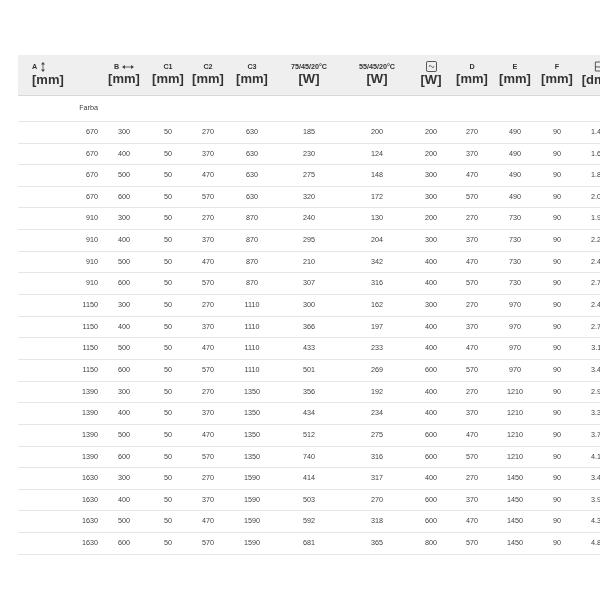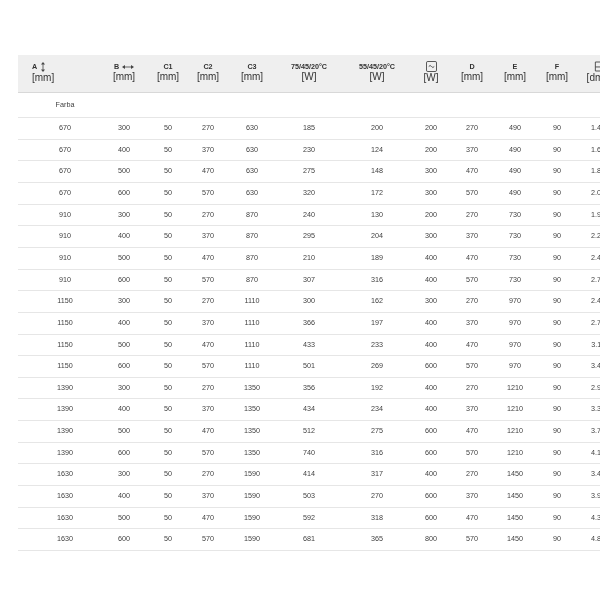--- a/index.html
+++ b/index.html
@@ -39,34 +39,34 @@
     padding: 6px 1px 7px 1px;
     border-bottom: 1px solid #d8d8d8;
     line-height: 1.25;
   }
   table.spec thead th.col-a {
     text-align: left;
     padding-left: 14px;
   }
   table.spec thead th .unit {
     display: block;
-    font-weight: normal;
-    font-size: 10px;
+    font-weight: bold;
+    font-size: 13px;
     color: #333333;
   }
   table.spec tbody td {
     font-size: 7.2px;
     text-align: center;
     color: #3f3f3f;
     padding: 6px 1px 6px 1px;
     border-bottom: 1px solid #e6e6e6;
     line-height: 1.2;
   }
   table.spec tbody td.col-a {
-    text-align: center;
+    text-align: right;
     padding-left: 14px;
   }
   table.spec tbody tr.farba-row td {
     padding-top: 8px;
     padding-bottom: 8px;
   }
   svg { display: block; }
   .hdr-inner {
     display: flex;
     align-items: center;
@@ -283,21 +283,21 @@
           <td>90</td>
           <td>2.21</td>
         </tr>
         <tr>
           <td class="col-a">910</td>
           <td>500</td>
           <td>50</td>
           <td>470</td>
           <td>870</td>
           <td>210</td>
-          <td>189</td>
+          <td>342</td>
           <td>400</td>
           <td>470</td>
           <td>730</td>
           <td>90</td>
           <td>2.47</td>
         </tr>
         <tr>
           <td class="col-a">910</td>
           <td>600</td>
           <td>50</td>

